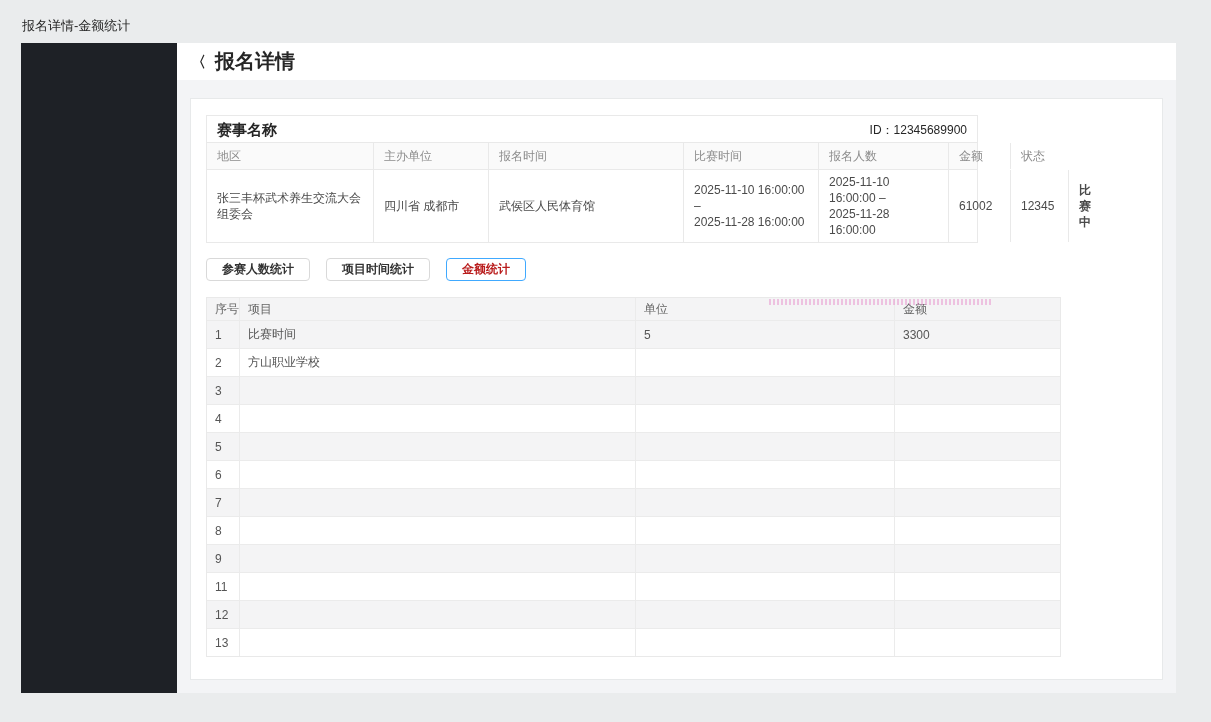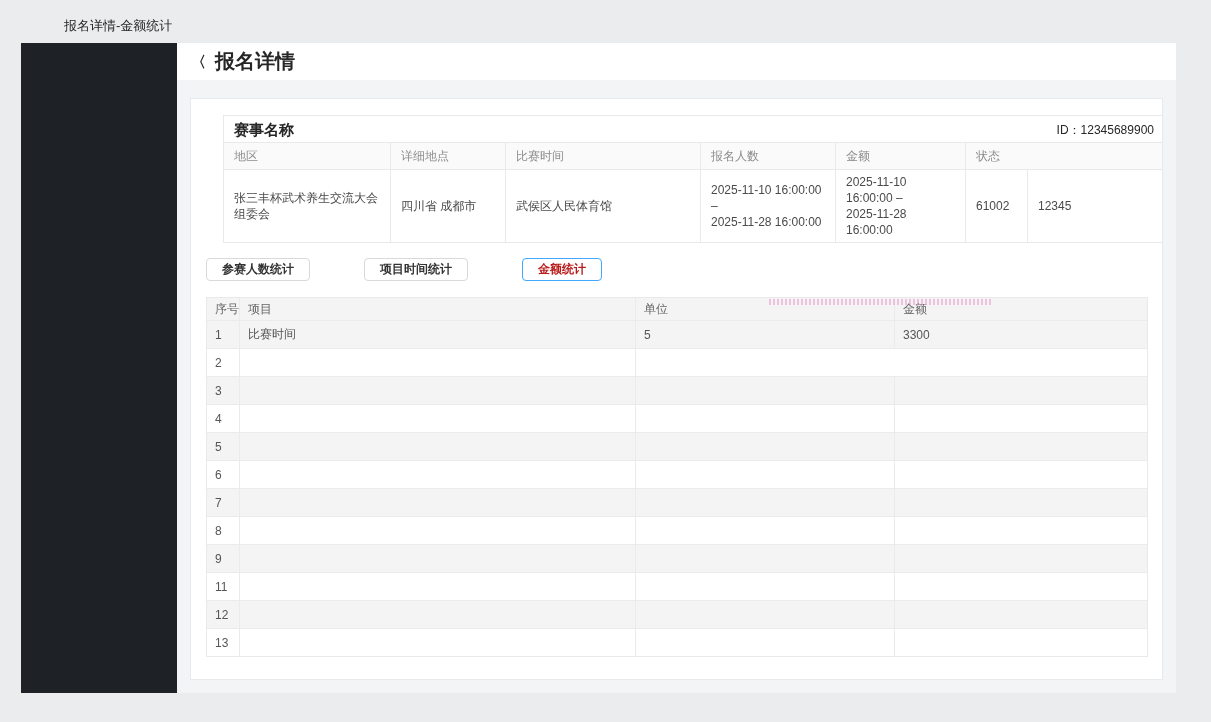--- a/index.html
+++ b/index.html
@@ -6,21 +6,21 @@
   html,body { width:1211px; height:722px; }
   body {
     position:relative;
     background:#eaeced;
     font-family:"Liberation Sans","DejaVu Sans",sans-serif;
     color:#333;
     overflow:hidden;
   }
   .page-label {
     position:absolute; left:22px; top:17px;
-    font-size:13px; color:#262626;margin-left:42px;
+    font-size:13px; color:#262626;
   }
   .sidebar {
     position:absolute; left:21px; top:43px;
     width:156px; height:650px;
     background:#1e2126;
   }
   .content {
     position:absolute; left:177px; top:43px;
     width:999px; height:650px;
     background:#f3f4f6;
@@ -36,21 +36,21 @@
   .header-title { font-size:20px; font-weight:700; color:#262626; }
   .panel {
     position:relative;
     margin:18px 0 0 13px;
     width:973px; height:582px;
     background:#ffffff;
     border:1px solid #e7e9ea;
     overflow:hidden;
   }
   .info-box {
-    margin:16px 15px 0 32px; width:942px;
+    margin:16px 15px 0 15px; width:772px;
     border:1px solid #e9e9e9;
     background:#fff;
   }
   .box-title-row {
     height:26px; padding:2px 10px 0 10px;
     display:flex; align-items:center; justify-content:space-between;
   }
   .box-title { font-size:15px; font-weight:700; color:#262626; }
   .event-id { font-size:12px; color:#262626; }
   .egrid {
@@ -63,30 +63,30 @@
     padding:0 10px; font-size:12px; color:#8c8c8c;
   }
   .evals { border-top:1px solid #e9e9e9; background:#fff; }
   .evals .ecell {
     min-height:37px; display:flex; align-items:center;
     padding:4px 10px; font-size:12px; color:#4a4a4a; line-height:16px;
   }
   .ecell { border-right:1px solid #e9e9e9; }
   .ecell:last-child { border-right:none;text-align:right; }
   .status-green { color:#2fbe4e; font-weight:700; }
-  .tabs { margin:15px 15px 16px 15px; display:flex;gap:38px; }
+  .tabs { margin:15px 15px 16px 15px; display:flex; }
   .tab {
     height:23px; padding:0 15px; margin-right:16px;
     background:#fff; border:1px solid #d9d9d9; border-radius:4px;
     font-size:12px; font-weight:700; color:#333;
     font-family:inherit; cursor:pointer; line-height:21px;
   }
   .tab.active { color:#b91c1c; border-color:#40a9ff; }
   .main-table {
-    margin:8px 15px 0 15px; width:942px;
+    margin:8px 15px 0 15px; width:855px;
     border:1px solid #e9e9e9;
   }
   .mgrid {
     display:grid;
     grid-template-columns:33px 396px 259px 1fr;
   }
   .mhead { background:#f4f4f5; }
   .mhead .mcell {
     height:22px; font-size:12px; color:#666;
   }
@@ -123,40 +123,42 @@
 
   <div class="panel">
 
     <div class="info-box">
       <div class="box-title-row">
         <span class="box-title">赛事名称</span>
         <span class="event-id">ID：12345689900</span>
       </div>
       <div class="egrid ehead">
           <div class="ecell">地区</div>
-          <div class="ecell">详细地点</div>
+          <div class="ecell">主办单位</div>
+          <div class="ecell">报名时间</div>
           <div class="ecell">比赛时间</div>
           <div class="ecell">报名人数</div>
           <div class="ecell">金额</div>
           <div class="ecell">状态</div>
         </div>
       <div class="egrid evals">
           <div class="ecell">张三丰杯武术养生交流大会组委会</div>
           <div class="ecell">四川省 成都市</div>
           <div class="ecell">武侯区人民体育馆</div>
           <div class="ecell">
             <div style="white-space: pre-line;">2025-11-10 16:00:00 –
 2025-11-28 16:00:00</div>
           </div>
           <div class="ecell">
             <div style="white-space: pre-line;">2025-11-10 16:00:00 –
 2025-11-28 16:00:00</div>
           </div>
           <div class="ecell">61002</div>
           <div class="ecell">12345</div>
+          <div class="ecell status-green">比赛中</div>
         </div>
     </div>
 
     <div class="tabs">
         <button class="tab">参赛人数统计</button>
         <button class="tab">项目时间统计</button>
         <button class="tab active">金额统计</button>
       </div>
 
     <div class="main-table">
@@ -168,20 +170,21 @@
         </div>
       <div>
           <div class="mgrid mrow">
             <div class="mcell">1</div>
             <div class="mcell">比赛时间</div>
             <div class="mcell">5</div>
             <div class="mcell">3300</div>
           </div>
           <div class="mgrid mrow">
             <div class="mcell">2</div>
+            <div class="mcell">方山职业学校</div>
             <div class="mcell"></div>
             <div class="mcell"></div>
           </div>
           <div class="mgrid mrow">
             <div class="mcell">3</div>
             <div class="mcell"></div>
             <div class="mcell"></div>
             <div class="mcell"></div>
           </div>
           <div class="mgrid mrow">

